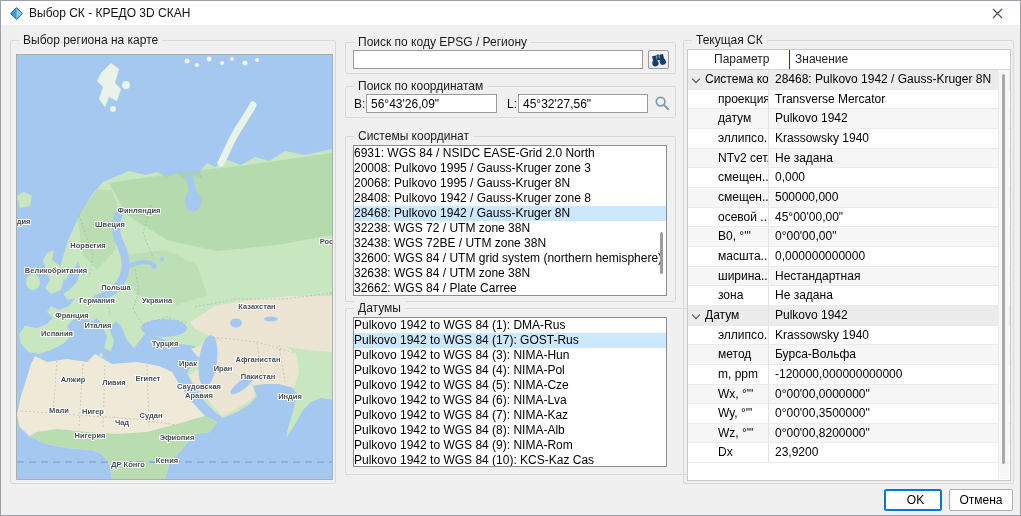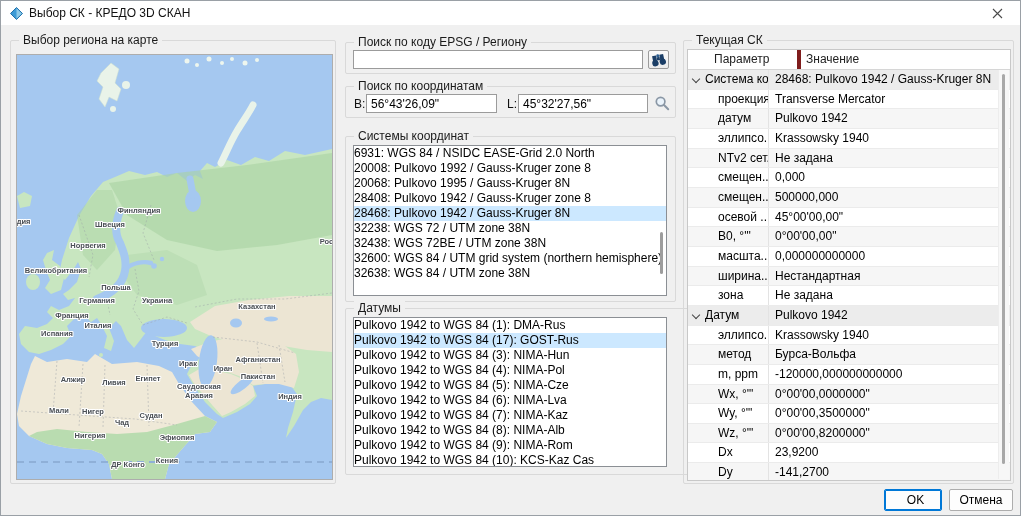--- a/index.html
+++ b/index.html
@@ -17,21 +17,21 @@
   .tin{position:absolute;border:1px solid #9b9b9b;background:#fff;font:12px "Liberation Sans","DejaVu Sans",sans-serif;padding:0 4px;box-sizing:border-box;height:19px;outline:none;}
   .flabel{position:absolute;font-size:12px;color:#111;}
   .iconbtn{position:absolute;border:1px solid #9b9b9b;background:linear-gradient(#fafafa,#ececec);border-radius:2px;display:flex;align-items:center;justify-content:center;padding:0;cursor:pointer;box-sizing:border-box;}
   .list{position:absolute;background:#fff;border:1px solid #8b8f94;overflow:hidden;box-sizing:border-box;}
   .litem{height:15px;line-height:15px;font-size:12px;white-space:nowrap;color:#000;cursor:default;}
   .litem.sel{background:#cce8ff;}
   .vthumb{position:absolute;width:3px;background:#9d9d9d;border-radius:2px;}
   .table{position:absolute;background:#fff;border:1px solid #c8c8c8;box-sizing:border-box;overflow:hidden;}
   .thead{display:grid;grid-template-columns:80px 1fr;height:19px;line-height:19px;border-bottom:1px solid #d6d6d6;background:#fff;font-size:12px;color:#222;padding-left:21px;}
   .thead span{padding-left:5px;}
-  .thead span:last-child{border-left:4px solid #7f1d1d;margin-left:8px;}
+  .thead span:last-child{border-left:1px solid #7f1d1d;}
   .trow{display:grid;grid-template-columns:17px 63px 1fr;height:19.66px;line-height:19.4px;border-bottom:1px solid #ebebeb;box-sizing:border-box;font-size:12px;color:#000;}
   .trow.odd{background:#f6f6f6;}
   .trow.grp{background:#ececec;}
   .c1{overflow:hidden;white-space:nowrap;}
   .c1.child{padding-left:13px;}
   .c2{border-left:1px solid #e3e3e3;padding-left:6px;overflow:hidden;white-space:nowrap;}
   .chevglyph{display:block;width:5px;height:5px;border-right:1.3px solid #444;border-bottom:1.3px solid #444;transform:rotate(45deg);margin:6px 0 0 5px;}
   .tscroll{position:absolute;right:1px;top:20px;bottom:1px;width:10px;background:#f7f7f7;border-left:1px solid #ededed;}
   .tthumb{position:absolute;left:3px;width:3px;background:#a8a8a8;border-radius:2px;}
   .btn{position:absolute;height:22px;font:12px "Liberation Sans","DejaVu Sans",sans-serif;background:#fdfdfd;border:1px solid #adadad;border-radius:2px;cursor:pointer;box-sizing:border-box;}
@@ -190,28 +190,29 @@
           <circle cx="6.6" cy="6.6" r="4.3" fill="#eaf3fb" stroke="#8a97a5" stroke-width="1.7"></circle>
           <line x1="10" y1="10" x2="14.2" y2="14.2" stroke="#8a97a5" stroke-width="2" stroke-linecap="round"></line>
         </svg>
     </button>
   </div>
 
   <div class="group" style="left:345px;top:136px;width:331px;height:166px;">
     <span class="glabel">Системы координат</span>
     <div class="list" style="left:7px;top:8px;width:314px;height:151px;">
         <div class="litem">6931: WGS 84 / NSIDC EASE-Grid 2.0 North</div>
-        <div class="litem">20008: Pulkovo 1992 / Gauss-Kruger zone 8</div>
+        <div class="litem">20008: Pulkovo 1995 / Gauss-Kruger zone 3</div>
         <div class="litem">20068: Pulkovo 1995 / Gauss-Kruger 8N</div>
         <div class="litem">28408: Pulkovo 1942 / Gauss-Kruger zone 8</div>
         <div class="litem sel">28468: Pulkovo 1942 / Gauss-Kruger 8N</div>
         <div class="litem">32238: WGS 72 / UTM zone 38N</div>
         <div class="litem">32438: WGS 72BE / UTM zone 38N</div>
         <div class="litem">32600: WGS 84 / UTM grid system (northern hemisphere)</div>
         <div class="litem">32638: WGS 84 / UTM zone 38N</div>
+        <div class="litem">32662: WGS 84 / Plate Carree</div>
       </div>
     <div class="vthumb" style="right:12px;top:95px;height:42px;"></div>
   </div>
 
   <div class="group" style="left:345px;top:308px;width:393px;height:167px;">
     <span class="glabel">Датумы</span>
     <div class="list" style="left:7px;top:8px;width:314px;height:150px;">
         <div class="litem">Pulkovo 1942 to WGS 84 (1): DMA-Rus</div>
         <div class="litem sel">Pulkovo 1942 to WGS 84 (17): GOST-Rus</div>
         <div class="litem">Pulkovo 1942 to WGS 84 (3): NIMA-Hun</div>
@@ -331,25 +332,20 @@
           <div class="trow odd">
             <span></span>
             <span class="c1 child">Wz, °'"</span>
             <span class="c2">0°00'00,8200000"</span>
           </div>
           <div class="trow">
             <span></span>
             <span class="c1 child">Dx</span>
             <span class="c2">23,9200</span>
           </div>
-          <div class="trow odd">
-            <span></span>
-            <span class="c1 child">Dy</span>
-            <span class="c2">-141,2700</span>
-          </div>
         </div>
       <div class="tscroll">
           <div class="tthumb" style="top:4px;height:390px;"></div>
         </div>
     </div>
   </div>
 
   <button class="btn ok" style="left:884px;top:489px;width:58px;">OK</button>
   <button class="btn" style="left:949px;top:489px;width:64px;">Отмена</button>
 

